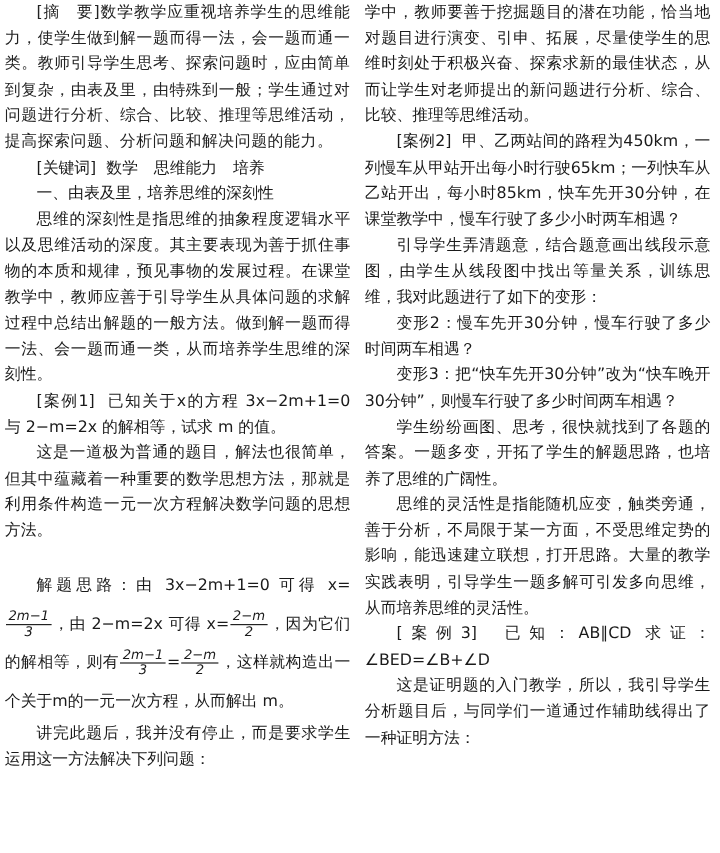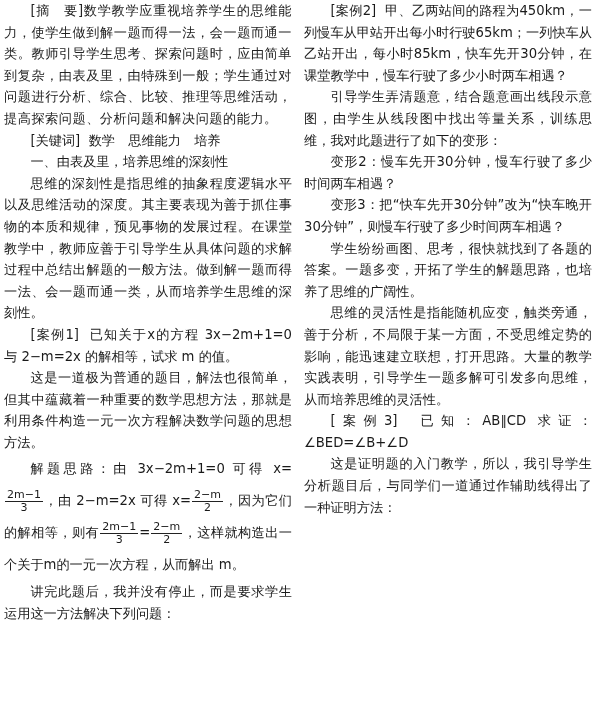--- a/index.html
+++ b/index.html
@@ -17,25 +17,25 @@
       text-align: justify;
     }
     .col.left { left: 4px; }
     .col.right { left: 304px; }
     p { margin: 0; text-indent: 2em; }
     p.noind { text-indent: 0; }
     .abstract { color: #222; letter-spacing: 0.5px; }
     .heading { text-indent: 2em; }
     .frac {
       display: inline-block; vertical-align: middle; text-align: center;
-      font-size: 11px; line-height: 12px; margin: 0 1px; text-indent: 0;
+      font-size: 11px; line-height: 12px; margin: 0 1px; text-indent: 0; font-style: italic;
     }
     .frac .num { display: block; border-bottom: 1px solid #222; padding: 0 2px; }
     .frac .den { display: block; padding: 0 2px; }
-    .tall { line-height: 32px; }
+    .tall { line-height: 32px; margin-top: 20px; }
   </style>
 </head>
 <body>
 
 <div class="page">
 
   <div class="col left">
     <p class="abstract">
       <span>[摘　要]</span><span>数学教学应重视培养学生的思维能力，使学生做到解一题而得一法，会一题而通一类。教师引导学生思考、探索问题时，应由简单到复杂，由表及里，由特殊到一般；学生通过对问题进行分析、综合、比较、推理等思维活动，提高探索问题、分析问题和解决问题的能力。</span>
     </p>
@@ -49,20 +49,21 @@
     </p>
     <p>这是一道极为普通的题目，解法也很简单，但其中蕴藏着一种重要的数学思想方法，那就是利用条件构造一元一次方程解决数学问题的思想方法。</p>
     <p class="tall">
       <span>解题思路：由 3x−2m+1=0 可得 x=</span><span class="frac"><span class="num">2m−1</span><span class="den">3</span></span><span>，由 2−m=2x 可得 x=</span><span class="frac"><span class="num">2−m</span><span class="den">2</span></span><span>，因为它们的解相等，则有</span><span class="frac"><span class="num">2m−1</span><span class="den">3</span></span><span>=</span><span class="frac"><span class="num">2−m</span><span class="den">2</span></span><span>，这样就构造出一个关于m的一元一次方程，从而解出 m。</span>
     </p>
     <p>讲完此题后，我并没有停止，而是要求学生运用这一方法解决下列问题：</p>
 
   </div>
 
   <div class="col right">
+    <p class="noind">学中，教师要善于挖掘题目的潜在功能，恰当地对题目进行演变、引申、拓展，尽量使学生的思维时刻处于积极兴奋、探索求新的最佳状态，从而让学生对老师提出的新问题进行分析、综合、比较、推理等思维活动。</p>
     <p>
       <span>[案例2]</span>&nbsp;&nbsp;<span>甲、乙两站间的路程为450km，一列慢车从甲站开出每小时行驶65km；一列快车从乙站开出，每小时85km，快车先开30分钟，在课堂教学中，慢车行驶了多少小时两车相遇？</span>
     </p>
     <p>引导学生弄清题意，结合题意画出线段示意图，由学生从线段图中找出等量关系，训练思维，我对此题进行了如下的变形：</p>
     <p>变形2：慢车先开30分钟，慢车行驶了多少时间两车相遇？</p>
     <p>变形3：把“快车先开30分钟”改为“快车晚开30分钟”，则慢车行驶了多少时间两车相遇？</p>
     <p>学生纷纷画图、思考，很快就找到了各题的答案。一题多变，开拓了学生的解题思路，也培养了思维的广阔性。</p>
     <p>思维的灵活性是指能随机应变，触类旁通，善于分析，不局限于某一方面，不受思维定势的影响，能迅速建立联想，打开思路。大量的教学实践表明，引导学生一题多解可引发多向思维，从而培养思维的灵活性。</p>
     <p>
       <span>[案例3]</span>&nbsp;&nbsp;<span>已知：AB∥CD 求证：∠BED=∠B+∠D</span>

